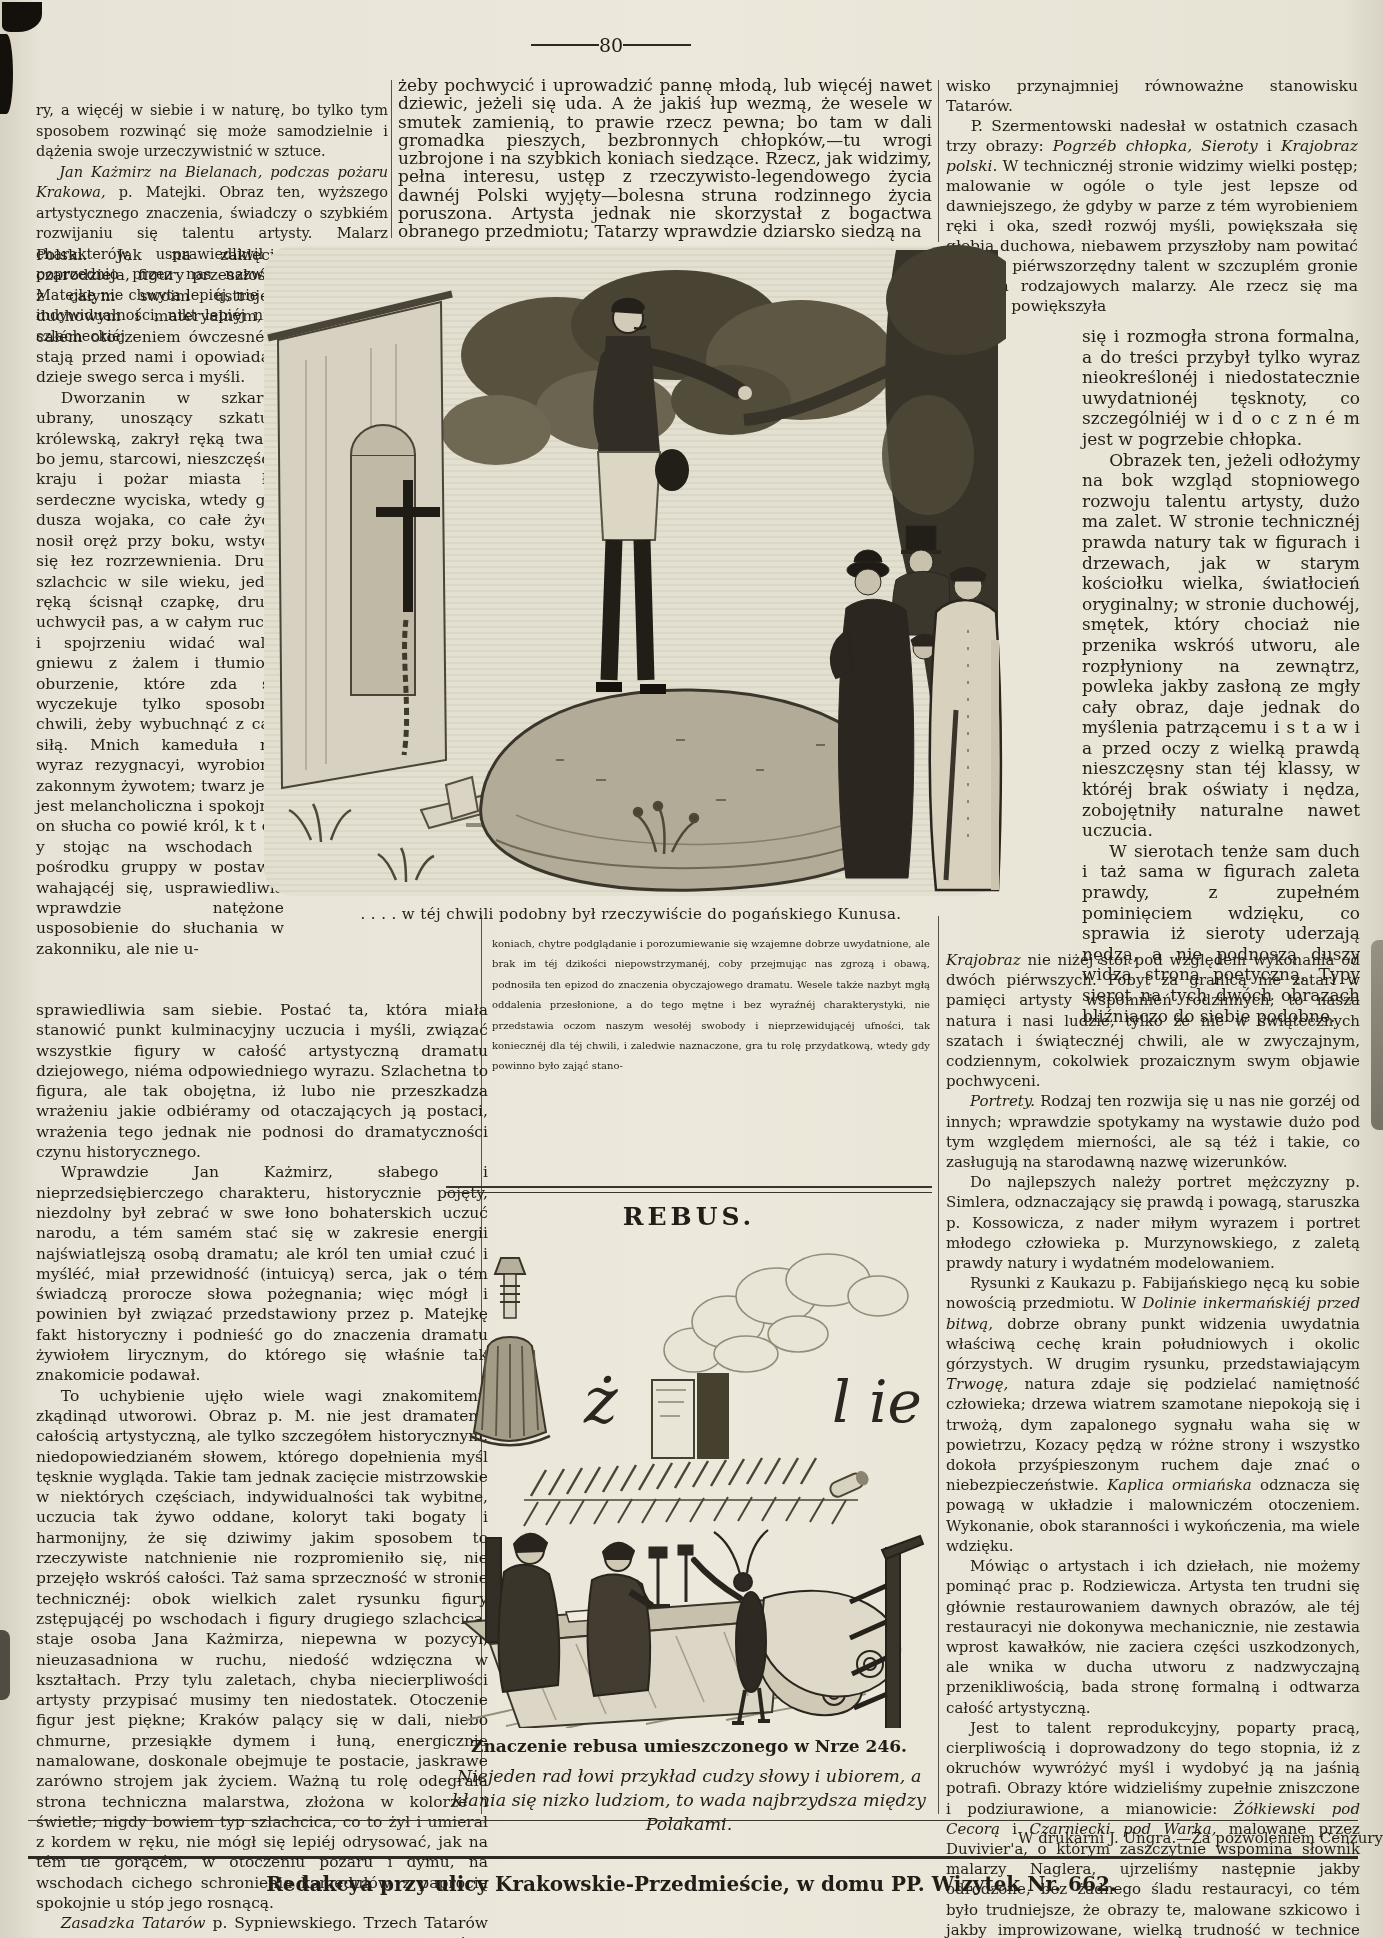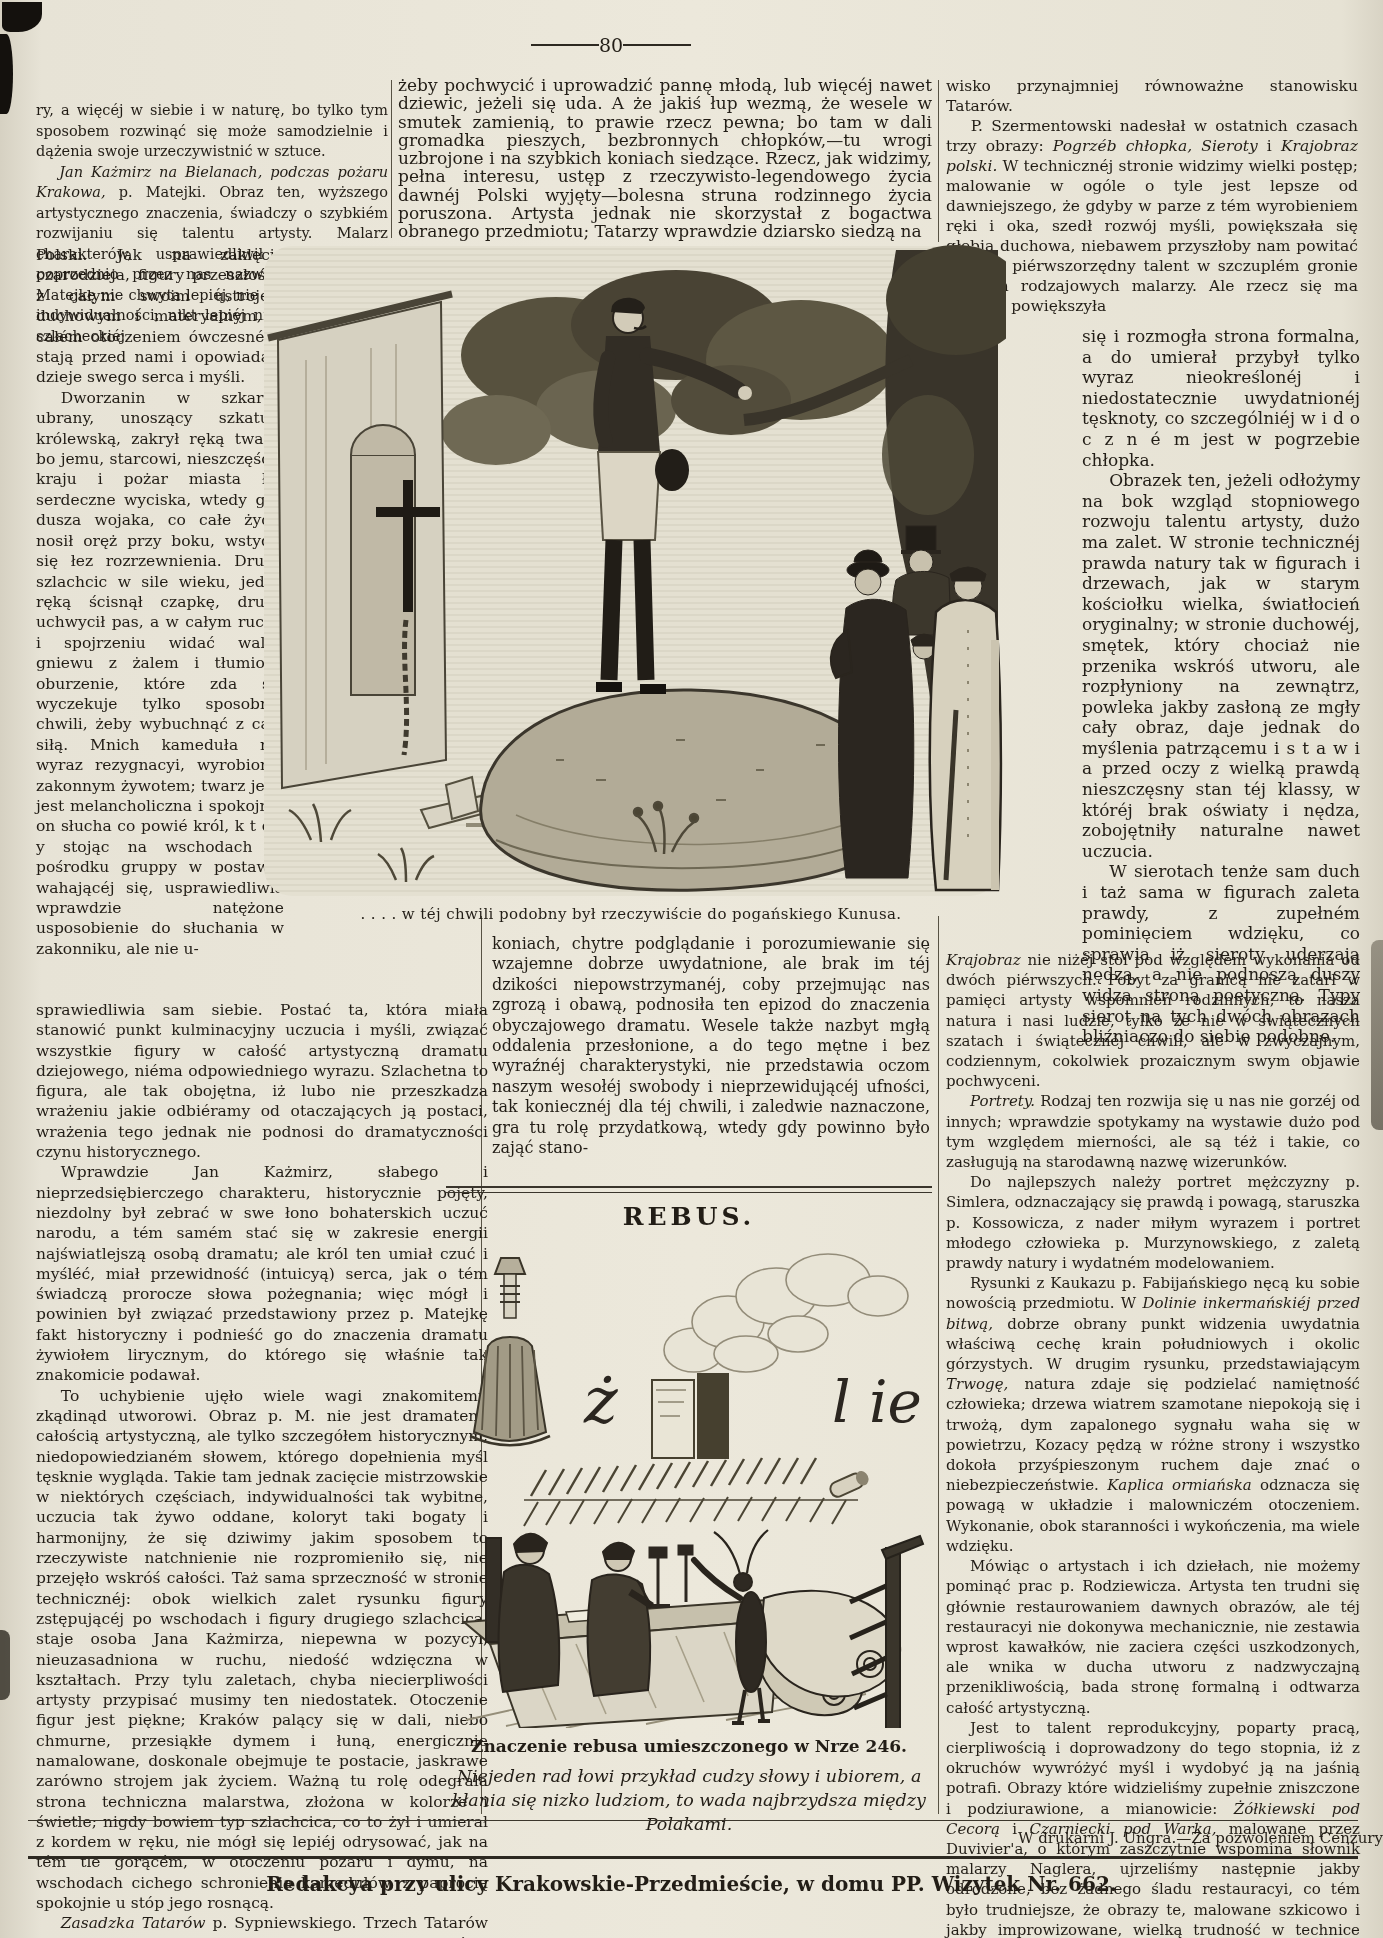--- a/index.html
+++ b/index.html
@@ -10,21 +10,21 @@
   .tcol{position:absolute;text-align:justify;}
   .tcol p{margin:0;text-indent:1.6em;}
   .tcol p.noind{text-indent:0;}
   .it{font-style:italic;}
   .c-l1{left:36px;top:76px;width:352px;font-size:14.5px;line-height:20.5px;margin-top:24px;}
   .c-m1{left:398px;top:76px;width:534px;font-size:17px;line-height:18.3px;}
   .c-r1{left:946px;top:76px;width:412px;font-size:15.5px;line-height:20px;}
   .c-l2{left:36px;top:245px;width:248px;font-size:15.5px;line-height:20.4px;}
   .c-r2{left:1082px;top:326px;width:278px;font-size:17px;line-height:20.6px;}
   .c-l3{left:36px;top:1000px;width:452px;font-size:15.5px;line-height:20.3px;}
-  .c-m2{left:492px;top:934px;width:438px;font-size:16px;line-height:20.4px;}
+  .c-m2{left:492px;top:934px;width:438px;font-size:10px;line-height:20.4px;}
   .c-r3{left:946px;top:950px;width:414px;font-size:15px;line-height:20.2px;}
   .vrule{position:absolute;width:1px;background:#575244;}
   #vr1{left:391px;top:80px;height:158px;}
   #vr2{left:938px;top:80px;height:162px;}
   #vr3{left:481px;top:916px;height:898px;}
   #vr4{left:938px;top:916px;height:898px;}
   .pageno{left:0;top:34px;width:1222px;display:flex;justify-content:center;align-items:center;font-size:19px;}
   .pn-dash{width:68px;height:2px;background:#2d2921;}
   .engraving{left:256px;top:240px;width:750px;height:664px;}
   .eng-caption{left:281px;top:905px;width:700px;text-align:center;font-size:15px;letter-spacing:.4px;}
@@ -77,21 +77,21 @@
       <p class="noind"><span>żeby pochwycić i uprowadzić pannę młodą, lub więcéj nawet dziewic, jeżeli się uda. A że jakiś łup wezmą, że wesele w smutek zamienią, to prawie rzecz pewna; bo tam w dali gromadka pieszych, bezbronnych chłopków,—tu wrogi uzbrojone i na szybkich koniach siedzące. Rzecz, jak widzimy, pełna interesu, ustęp z rzeczywisto-legendowego życia dawnéj Polski wyjęty—bolesna struna rodzinnego życia poruszona. Artysta jednak nie skorzystał z bogactwa obranego przedmiotu; Tatarzy wprawdzie dziarsko siedzą na</span></p>
     </div>
   <div class="tcol c-m2">
       <p class="noind"><span>koniach, chytre podglądanie i porozumiewanie się wzajemne dobrze uwydatnione, ale brak im téj dzikości niepowstrzymanéj, coby przejmując nas zgrozą i obawą, podnosiła ten epizod do znaczenia obyczajowego dramatu. Wesele także nazbyt mgłą oddalenia przesłonione, a do tego mętne i bez wyraźnéj charakterystyki, nie przedstawia oczom naszym wesołéj swobody i nieprzewidującéj ufności, tak koniecznéj dla téj chwili, i zaledwie naznaczone, gra tu rolę przydatkową, wtedy gdy powinno było zająć stano-</span></p>
     </div>
   <div class="tcol c-r1">
       <p class="noind"><span>wisko przynajmniej równoważne stanowisku Tatarów.</span></p>
       <p><span>P. Szermentowski nadesłał w ostatnich czasach trzy obrazy: </span><span class="it">Pogrzéb chłopka, Sieroty</span><span> i </span><span class="it">Krajobraz polski.</span><span> W technicznéj stronie widzimy wielki postęp; malowanie w ogóle o tyle jest lepsze od dawniejszego, że gdyby w parze z tém wyrobieniem ręki i oka, szedł rozwój myśli, powiększała się głębia duchowa, niebawem przyszłoby nam powitać w p. S. piérwszorzędny talent w szczuplém gronie naszych rodzajowych malarzy. Ale rzecz się ma inaczéj: powiększyła</span></p>
     </div>
   <div class="tcol c-r2">
-      <p class="noind"><span>się i rozmogła strona formalna, a do umierał przybył tylko wyraz nieokreślonéj i niedostatecznie uwydatnionéj tęsknoty, co szczególniéj w i d o c z n é m jest w pogrzebie chłopka.</span></p>
+      <p class="noind"><span>się i rozmogła strona formalna, a do treści przybył tylko wyraz nieokreślonéj i niedostatecznie uwydatnionéj tęsknoty, co szczególniéj w i d o c z n é m jest w pogrzebie chłopka.</span></p>
       <p><span>Obrazek ten, jeżeli odłożymy na bok wzgląd stopniowego rozwoju talentu artysty, dużo ma zalet. W stronie technicznéj prawda natury tak w figurach i drzewach, jak w starym kościołku wielka, światłocień oryginalny; w stronie duchowéj, smętek, który chociaż nie przenika wskróś utworu, ale rozpłyniony na zewnątrz, powleka jakby zasłoną ze mgły cały obraz, daje jednak do myślenia patrzącemu i s t a w i a przed oczy z wielką prawdą nieszczęsny stan téj klassy, w któréj brak oświaty i nędza, zobojętniły naturalne nawet uczucia.</span></p>
       <p><span>W sierotach tenże sam duch i taż sama w figurach zaleta prawdy, z zupełném pominięciem wdzięku, co sprawia iż sieroty uderzają nędzą, a nie podnoszą duszy widza stroną poetyczną. Typy sierot na tych dwóch obrazach bliźniaczo do siebie podobne.</span></p>
     </div>
   <div class="tcol c-r3">
       <p class="noind"><span class="it">Krajobraz</span><span> nie niżéj stoi pod względem wykonania od dwóch piérwszych. Pobyt za granicą nie zatarł w pamięci artysty wspomnień rodzinnych; to nasza natura i nasi ludzie, tylko że nie w świątecznych szatach i świątecznéj chwili, ale w zwyczajnym, codziennym, cokolwiek prozaicznym swym objawie pochwyceni.</span></p>
       <p><span class="it">Portrety.</span><span> Rodzaj ten rozwija się u nas nie gorzéj od innych; wprawdzie spotykamy na wystawie dużo pod tym względem mierności, ale są téż i takie, co zasługują na starodawną nazwę wizerunków.</span></p>
       <p><span>Do najlepszych należy portret mężczyzny p. Simlera, odznaczający się prawdą i powagą, staruszka p. Kossowicza, z nader miłym wyrazem i portret młodego człowieka p. Murzynowskiego, z zaletą prawdy natury i wydatném modelowaniem.</span></p>
       <p><span>Rysunki z Kaukazu p. Fabijańskiego nęcą ku sobie nowością przedmiotu. W </span><span class="it">Dolinie inkermańskiéj przed bitwą,</span><span> dobrze obrany punkt widzenia uwydatnia właściwą cechę krain południowych i okolic górzystych. W drugim rysunku, przedstawiającym </span><span class="it">Trwogę,</span><span> natura zdaje się podzielać namiętność człowieka; drzewa wiatrem szamotane niepokoją się i trwożą, dym zapalonego sygnału waha się w powietrzu, Kozacy pędzą w różne strony i wszystko dokoła przyśpieszonym ruchem daje znać o niebezpieczeństwie. </span><span class="it">Kaplica ormiańska</span><span> odznacza się powagą w układzie i malowniczém otoczeniem. Wykonanie, obok staranności i wykończenia, ma wiele wdzięku.</span></p>
       <p><span>Mówiąc o artystach i ich dziełach, nie możemy pominąć prac p. Rodziewicza. Artysta ten trudni się głównie restaurowaniem dawnych obrazów, ale téj restauracyi nie dokonywa mechanicznie, nie zestawia wprost kawałków, nie zaciera części uszkodzonych, ale wnika w ducha utworu z nadzwyczajną przenikliwością, bada stronę formalną i odtwarza całość artystyczną.</span></p>
       <p><span>Jest to talent reprodukcyjny, poparty pracą, cierpliwością i doprowadzony do tego stopnia, iż z okruchów wywróżyć myśl i wydobyć ją na jaśnią potrafi. Obrazy które widzieliśmy zupełnie zniszczone i podziurawione, a mianowicie: </span><span class="it">Żółkiewski pod Cecorą</span><span> i </span><span class="it">Czarniecki pod Warką,</span><span> malowane przez Duvivier'a, o którym zaszczytnie wspomina słownik malarzy Naglera, ujrzeliśmy następnie jakby odrodzone, bez żadnego śladu restauracyi, co tém było trudniejsze, że obrazy te, malowane szkicowo i jakby improwizowane, wielką trudność w technice przedstawiały.</span></p>

